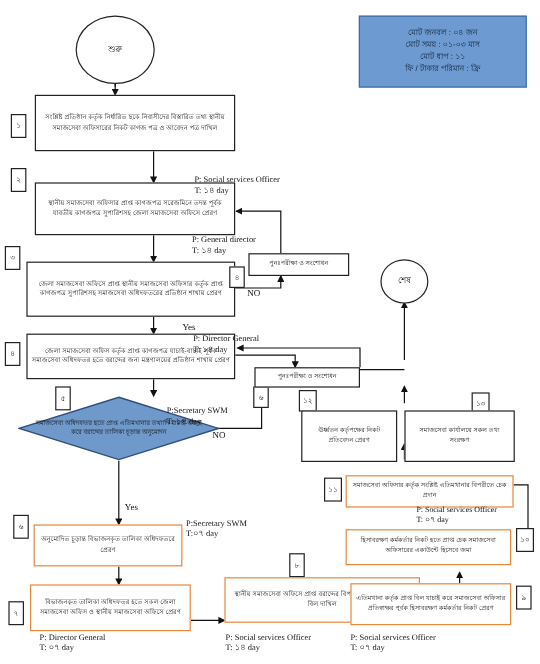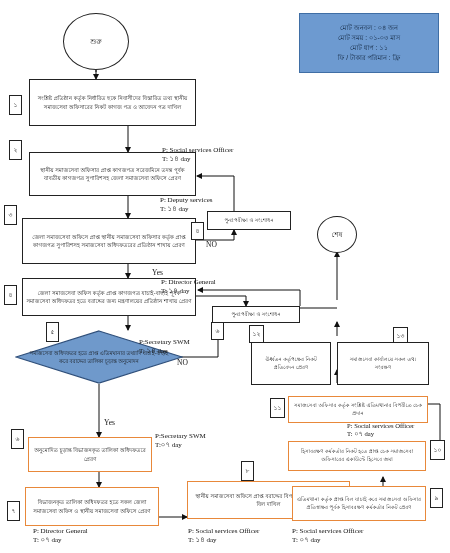--- a/index.html
+++ b/index.html
@@ -282,21 +282,21 @@
   <div class="node box thin" style="left:212px; top:306px; width:88px; height:17px;">
     <div class="txt">পুনঃপরীক্ষা ও সংশোধন</div>
   </div>
 
   <div class="ann" style="left:162px; top:146px;">
     <div>P: Social services Officer</div>
     <div>T: ১৪ day</div>
   </div>
 
   <div class="ann" style="left:160px; top:196px;">
-    <div>P: Deputy services</div>
+    <div>P: General director</div>
     <div>T: ১৪ day</div>
   </div>
 
   <div class="ann" style="left:161px; top:278px;">
     <div>P: Director General</div>
     <div>T: ১৪ day</div>
   </div>
 
   <div class="ann" style="left:139px; top:338px;">
     <div>P:Secretary SWM</div>

